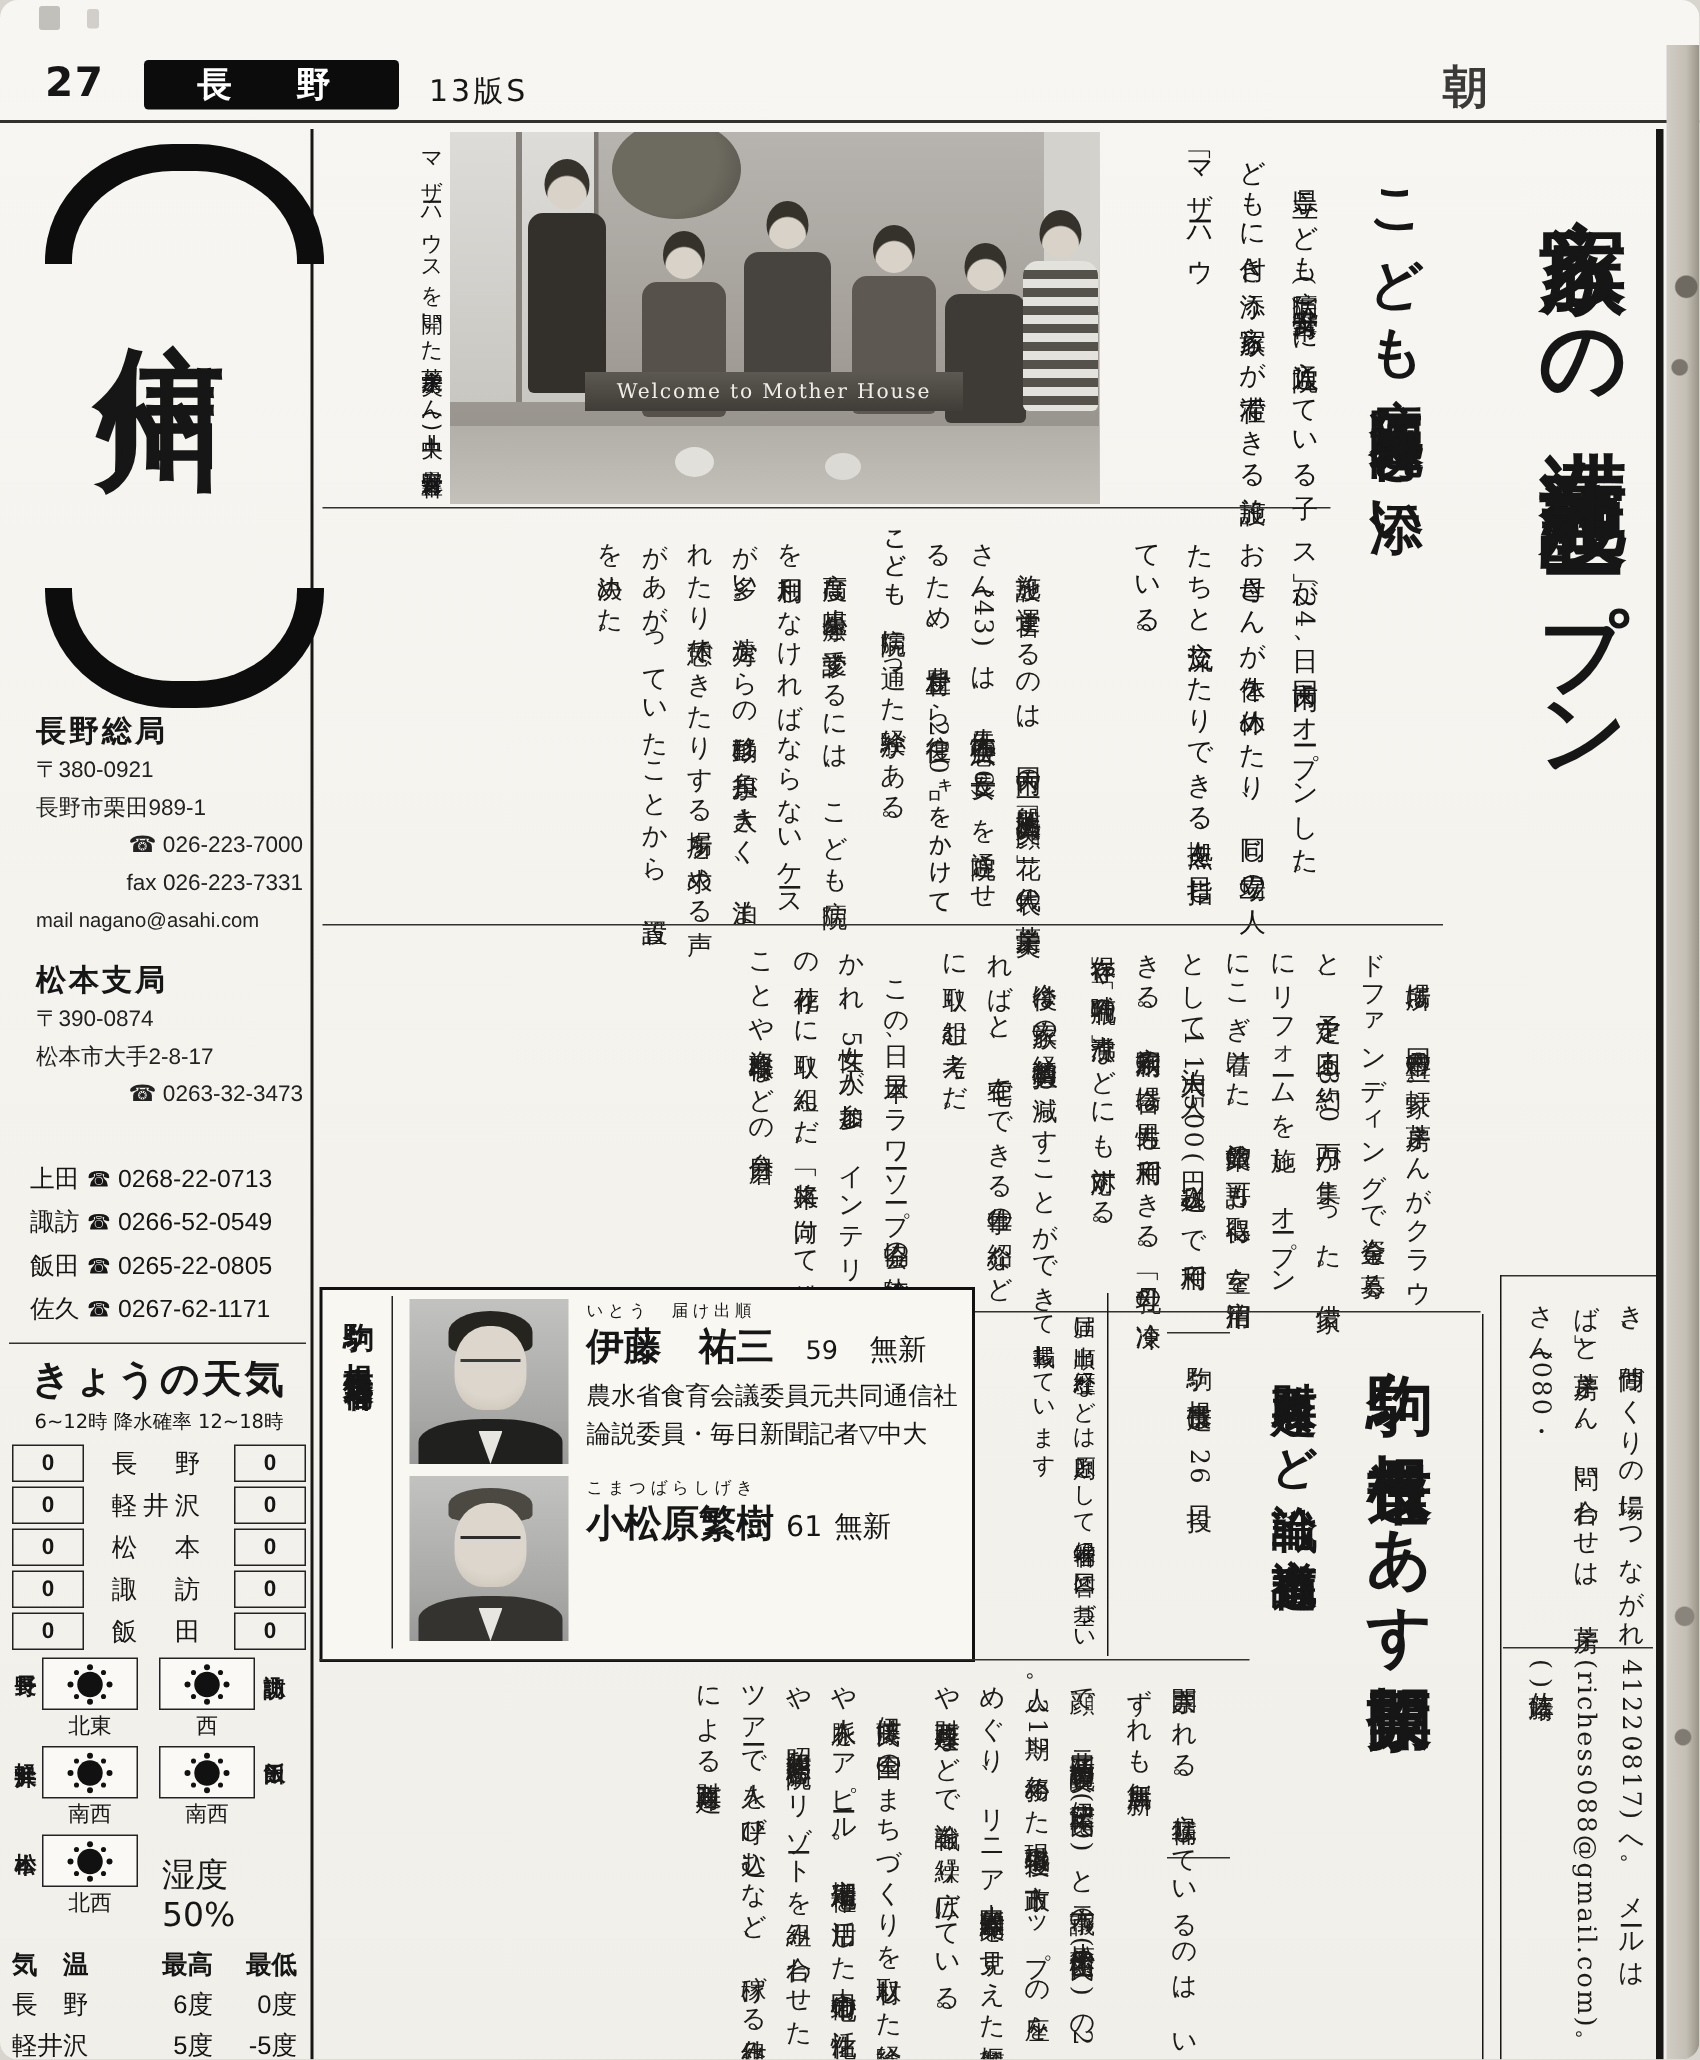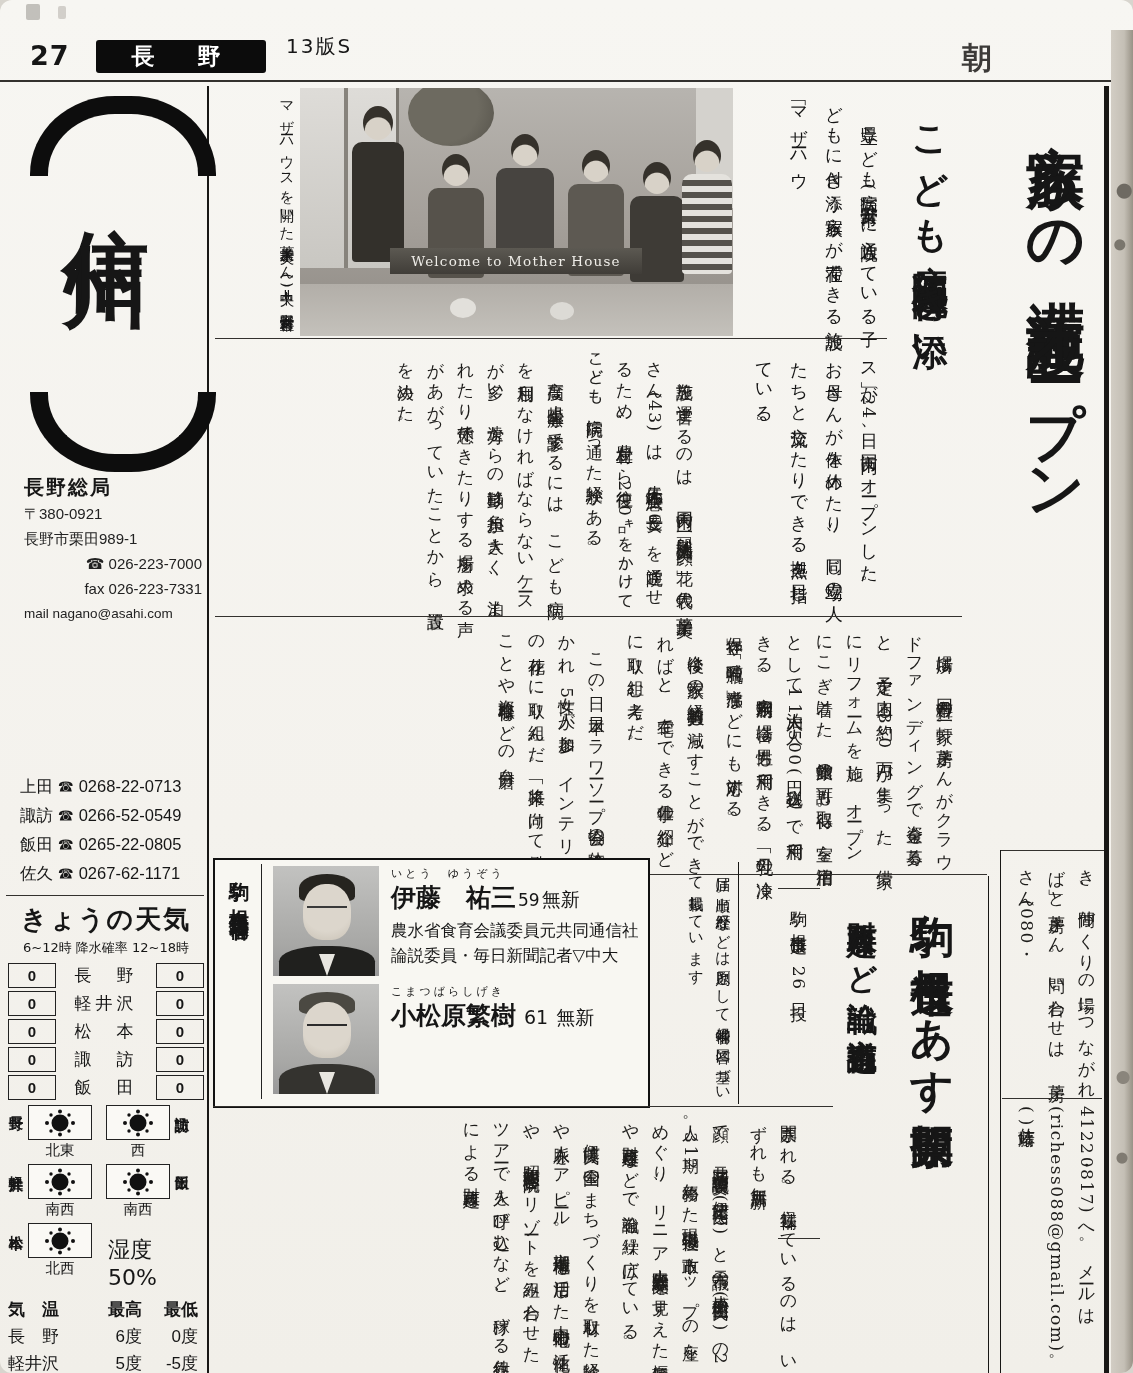--- a/index.html
+++ b/index.html
@@ -37,21 +37,21 @@
   .person .torso{border-radius:10px 10px 4px 4px;margin-top:2px;}
 </style>
 </head>
 <body>
 
 <div class="page">
 
   <div class="abs sans" style="left:30px;top:40px;font-size:27px;font-weight:bold;letter-spacing:1px;">27</div>
   <div class="abs sans" style="left:96px;top:40px;width:170px;height:33px;background:#0c0c0c;border-radius:3px;color:#fff;
        display:flex;align-items:center;justify-content:center;font-size:23px;font-weight:bold;letter-spacing:10px;">長　野</div>
-  <div class="abs sans" style="left:286px;top:33px;font-size:20px;letter-spacing:2px;">13版S</div>
+  <div class="abs sans" style="left:286px;top:47px;font-size:20px;letter-spacing:2px;">13版S</div>
   <div class="abs serif" style="left:962px;top:38px;font-size:30px;font-weight:bold;letter-spacing:82px;color:#3c3a38;white-space:nowrap;">朝　日</div>
   <div class="hr" style="left:0;top:80px;width:1133px;height:2.4px;"></div>
   <div class="abs" style="left:26px;top:4px;width:14px;height:16px;background:#8e8a83;opacity:.5;border-radius:2px;"></div>
   <div class="abs" style="left:58px;top:6px;width:8px;height:13px;background:#9b968e;opacity:.4;border-radius:2px;"></div>
 
   <div class="vr" style="left:1104px;top:86px;width:5px;height:1287px;"></div>
   <div class="abs" style="left:1111px;top:30px;width:22px;height:1343px;
        background:radial-gradient(circle at 60% 12%, #6e6a62 0 7px, transparent 8px),
                   radial-gradient(circle at 40% 16%, #7a766d 0 5px, transparent 6px),
                   radial-gradient(circle at 55% 78%, #8a857c 0 6px, transparent 7px),
@@ -71,20 +71,27 @@
   <div class="abs" style="left:24px;top:474px;width:178px;">
     <div class="bname sans">長野総局</div>
     <div class="contact-line">〒380-0921</div>
     <div class="contact-line">長野市栗田989-1</div>
     <div class="contact-line" style="text-align:right;"><span>☎</span>
       <span>026-223-7000</span></div>
     <div class="contact-line" style="text-align:right;">fax 026-223-7331</div>
     <div class="contact-line" style="font-size:13.5px;">mail nagano@asahi.com</div>
   </div>
 
+  <div class="abs" style="left:24px;top:640px;width:178px;">
+    <div class="bname sans">松本支局</div>
+    <div class="contact-line">〒390-0874</div>
+    <div class="contact-line">松本市大手2-8-17</div>
+    <div class="contact-line" style="text-align:right;"><span>☎</span>
+      <span>0263-32-3473</span></div>
+  </div>
 
   <div class="abs" style="left:20px;top:772px;width:182px;font-size:16.5px;line-height:29px;">
     <div><span>上田</span> <span>☎</span> <span>0268-22-0713</span></div>
     <div><span>諏訪</span> <span>☎</span> <span>0266-52-0549</span></div>
     <div><span>飯田</span> <span>☎</span> <span>0265-22-0805</span></div>
     <div><span>佐久</span> <span>☎</span> <span>0267-62-1171</span></div>
   </div>
 
   <div class="hr" style="left:6px;top:895px;width:198px;height:1.4px;"></div>
 
@@ -329,22 +336,22 @@
 
     <div class="abs" style="left:58px;top:6px;width:368px;height:114px;">
       <div class="cphoto">
         <div class="hair"></div>
           <div class="face"></div>
           <div class="glasses"></div>
           <div class="suit"></div>
           <div class="shirt"></div>
       </div>
       <div class="abs" style="left:118px;top:0;width:250px;">
-        <div class="sans" style="font-size:11px;letter-spacing:3px;">いとう　ゆうぞう</div>
-        <div style="display:flex;align-items:baseline;gap:2px;">
+        <div class="sans" style="font-size:11px;letter-spacing:3px;">いとう　届け出順</div>
+        <div style="display:flex;align-items:baseline;gap:21px;">
           <span class="serif" style="font-size:25px;font-weight:bold;">伊藤　祐三</span>
           <span class="sans" style="font-size:17px;">59</span>
           <span class="sans" style="font-size:19px;">無新</span>
         </div>
         <div class="sans" style="font-size:16.5px;line-height:25px;margin-top:4px;">農水省食育会議委員元共同通信社論説委員・毎日新聞記者▽中大</div>
       </div>
     </div>
 
     <div class="abs" style="left:58px;top:124px;width:368px;height:114px;">
       <div class="cphoto">

